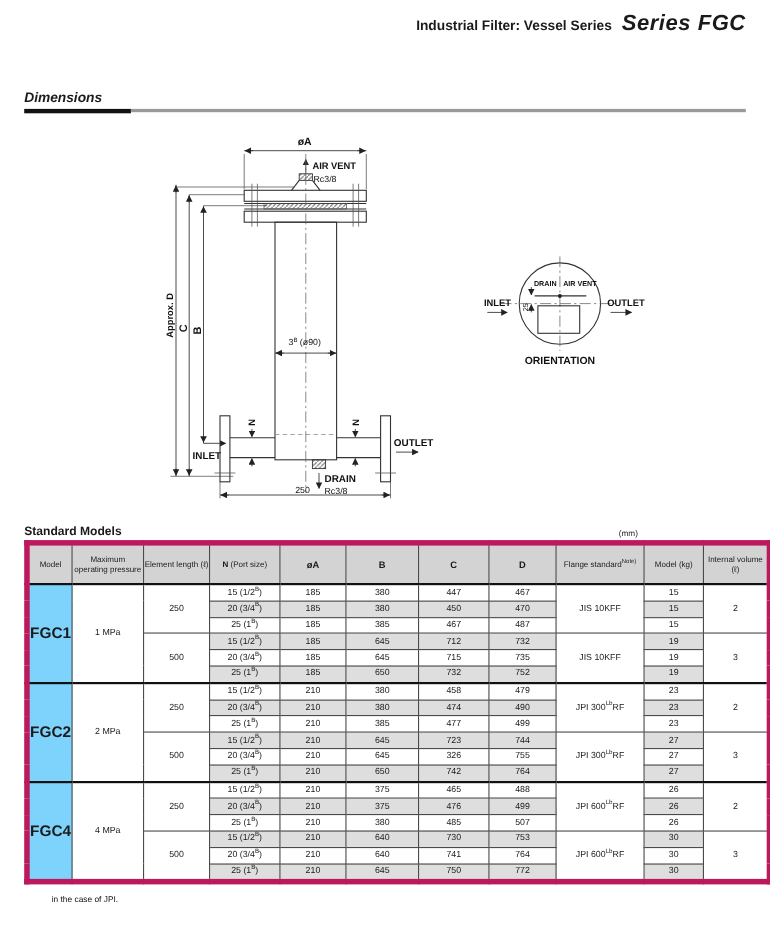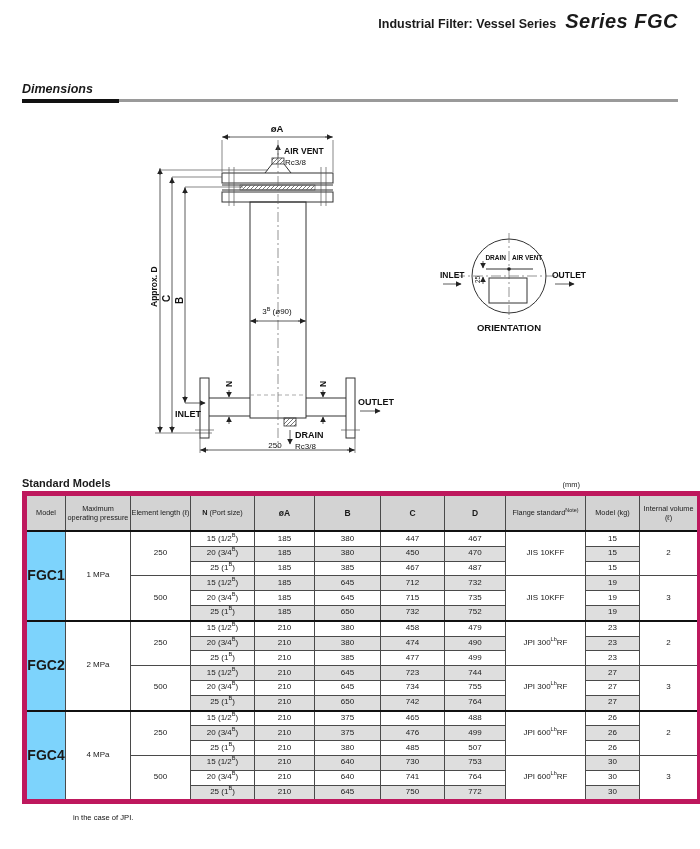--- a/index.html
+++ b/index.html
@@ -301,21 +301,21 @@
             <td class="alt">723</td>
             <td class="alt">744</td>
             <td rowspan="3">JPI 300<sup>Lb</sup>RF</td>
             <td class="alt">27</td>
             <td rowspan="3">3</td>
           </tr>
           <tr>
             <td>20 (3/4<sup>B</sup>)</td>
             <td>210</td>
             <td>645</td>
-            <td>734</td>
+            <td>326</td>
             <td>755</td>
             <td>27</td>
           </tr>
           <tr>
             <td class="alt">25 (1<sup>B</sup>)</td>
             <td class="alt">210</td>
             <td class="alt">650</td>
             <td class="alt">742</td>
             <td class="alt">764</td>
             <td class="alt">27</td>
@@ -375,16 +375,16 @@
             <td class="alt">750</td>
             <td class="alt">772</td>
             <td class="alt">30</td>
           </tr>
         </tbody>
     </table>
   </div>
 
   <div class="note">
     <br>
-    <span style="margin-left:26px;">in the case of JPI.</span>
+    <span style="">in the case of JPI.</span>
   </div>
 
 </div>
 
 </body></html>

